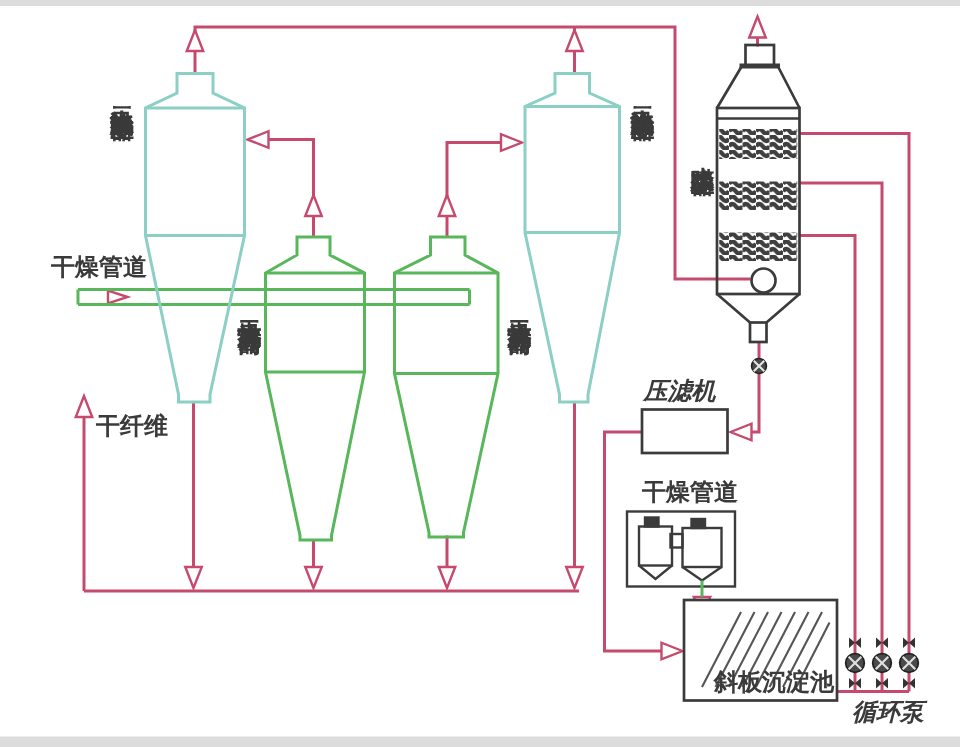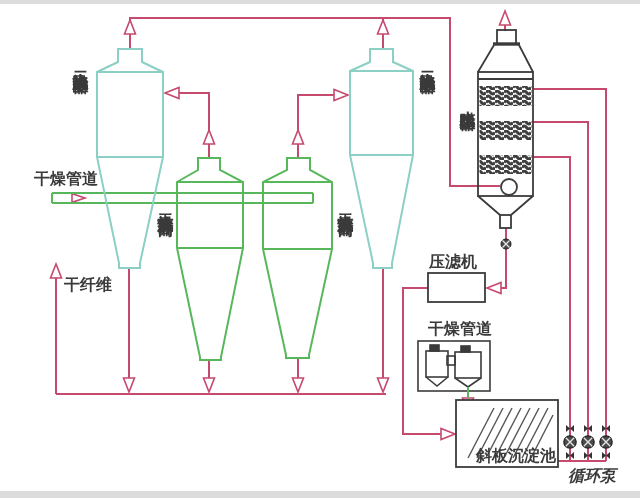--- a/index.html
+++ b/index.html
@@ -183,18 +183,18 @@
     </g>
   </svg>
 
   <div class="lbl vert" style="left:71px;top:59px;">二次旋风除尘器</div>
   <div class="lbl vert" style="left:418px;top:59px;">二次旋风除尘器</div>
   <div class="lbl vert" style="left:156px;top:201px;">干燥旋风分离器</div>
   <div class="lbl vert" style="left:336px;top:201px;">干燥旋风分离器</div>
   <div class="lbl vert" style="left:458px;top:98px;">水膜除尘器</div>
   <div class="lbl" style="left:34px;top:170px;">干燥管道</div>
   <div class="lbl" style="left:64px;top:276px;">干纤维</div>
-  <div class="lbl" style="left:429px;top:253px;">压滤机</div>
+  <div class="lbl" style="left:429px;top:253px;font-style:italic;">压滤机</div>
   <div class="lbl" style="left:428px;top:320px;">干燥管道</div>
   <div class="lbl" style="left:476px;top:447px;">斜板沉淀池</div>
   <div class="lbl" style="left:568px;top:467px;font-style:italic;">循环泵</div>
 
 </div>
 
 </body></html>

